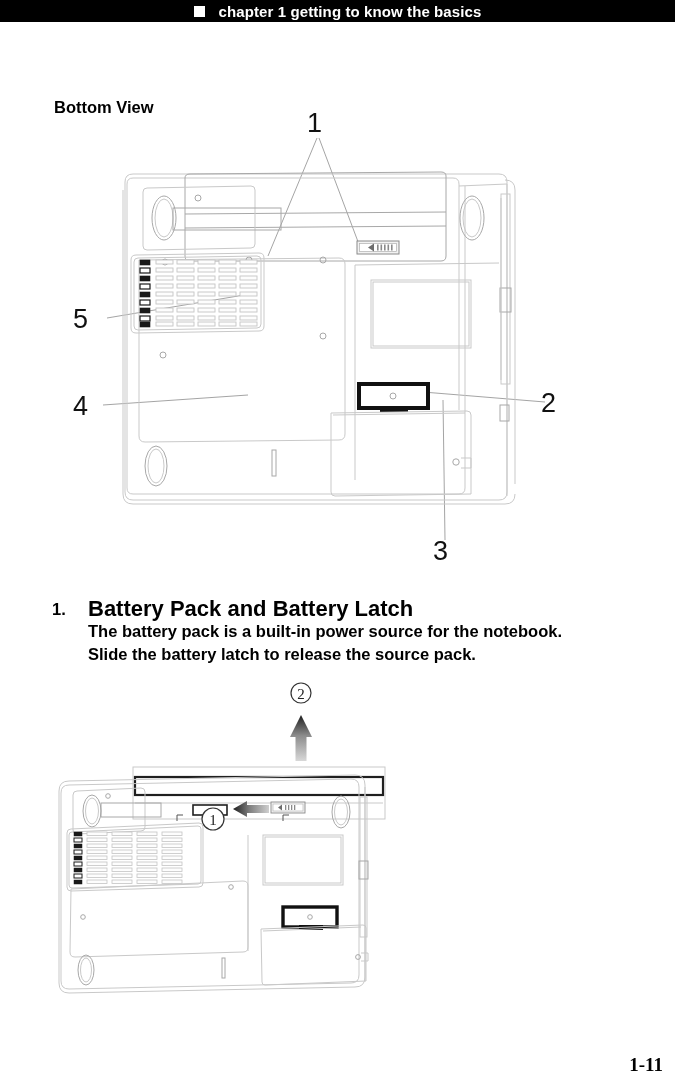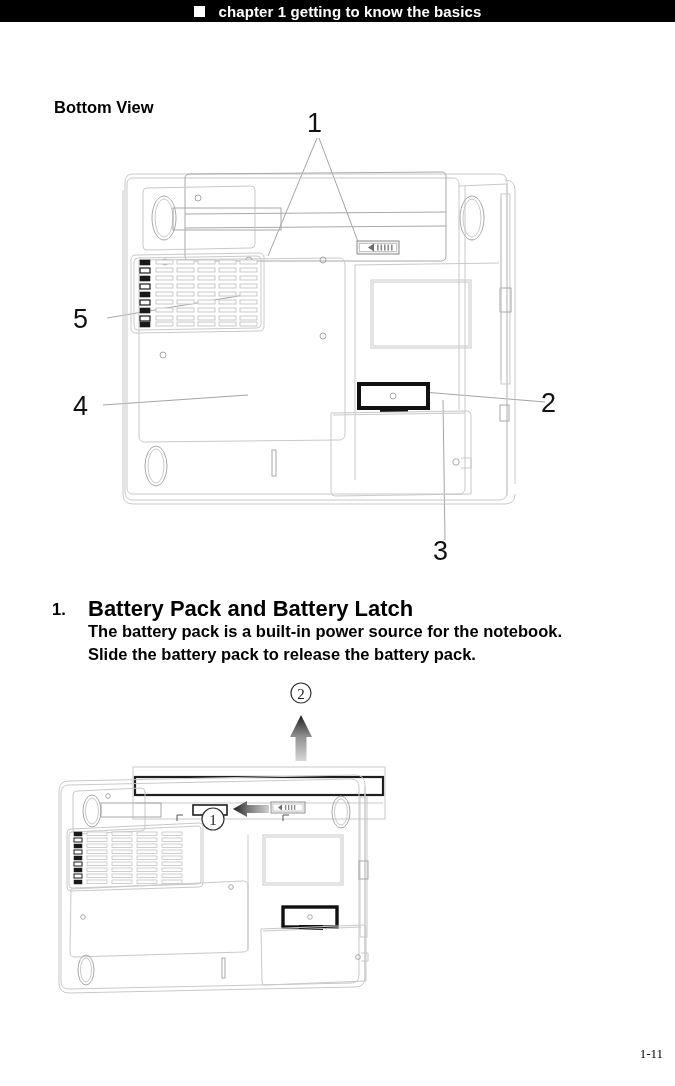--- a/index.html
+++ b/index.html
@@ -88,23 +88,23 @@
   }
   .list-desc {
     font-size: 16.5px;
     font-weight: bold;
     line-height: 23px;
   }
 
   
   .page-number {
     position: absolute;
-    right: 12px; bottom: 24px;
-    font-size: 13px;
-    font-weight: normal;
+    right: 12px; bottom: 10px;
+    font-size: 19px;
+    font-weight: bold;
     font-family: "Liberation Serif", serif;
   }
 </style>
 </head>
 <body>
 
 <div class="header-bar">
   <span class="header-bullet"></span>
   <span class="header-title">chapter 1 getting to know the basics</span>
 </div>
@@ -308,21 +308,21 @@
   <text class="num" x="18" y="218">5</text>
 </svg>
 </div>
 
 <div class="list-block">
   <div class="list-row">
     <div class="list-marker">1.</div>
     <div class="list-body">
       <div class="list-title">Battery Pack and Battery Latch</div>
       <div class="list-desc">The battery pack is a built-in power source for the notebook.</div>
-      <div class="list-desc">Slide the battery pack to release the battery pack.</div>
+      <div class="list-desc">Slide the battery latch to release the source pack.</div>
     </div>
   </div>
 </div>
 
 <div class="figure-2">
 <svg width="400" height="345" viewBox="0 0 400 345" xmlns="http://www.w3.org/2000/svg">
   <defs>
     <style>
       .f2-l { fill:none; stroke:#c9c9c9; stroke-width:1; }
       .f2-m { fill:none; stroke:#a8a8a8; stroke-width:1; }

